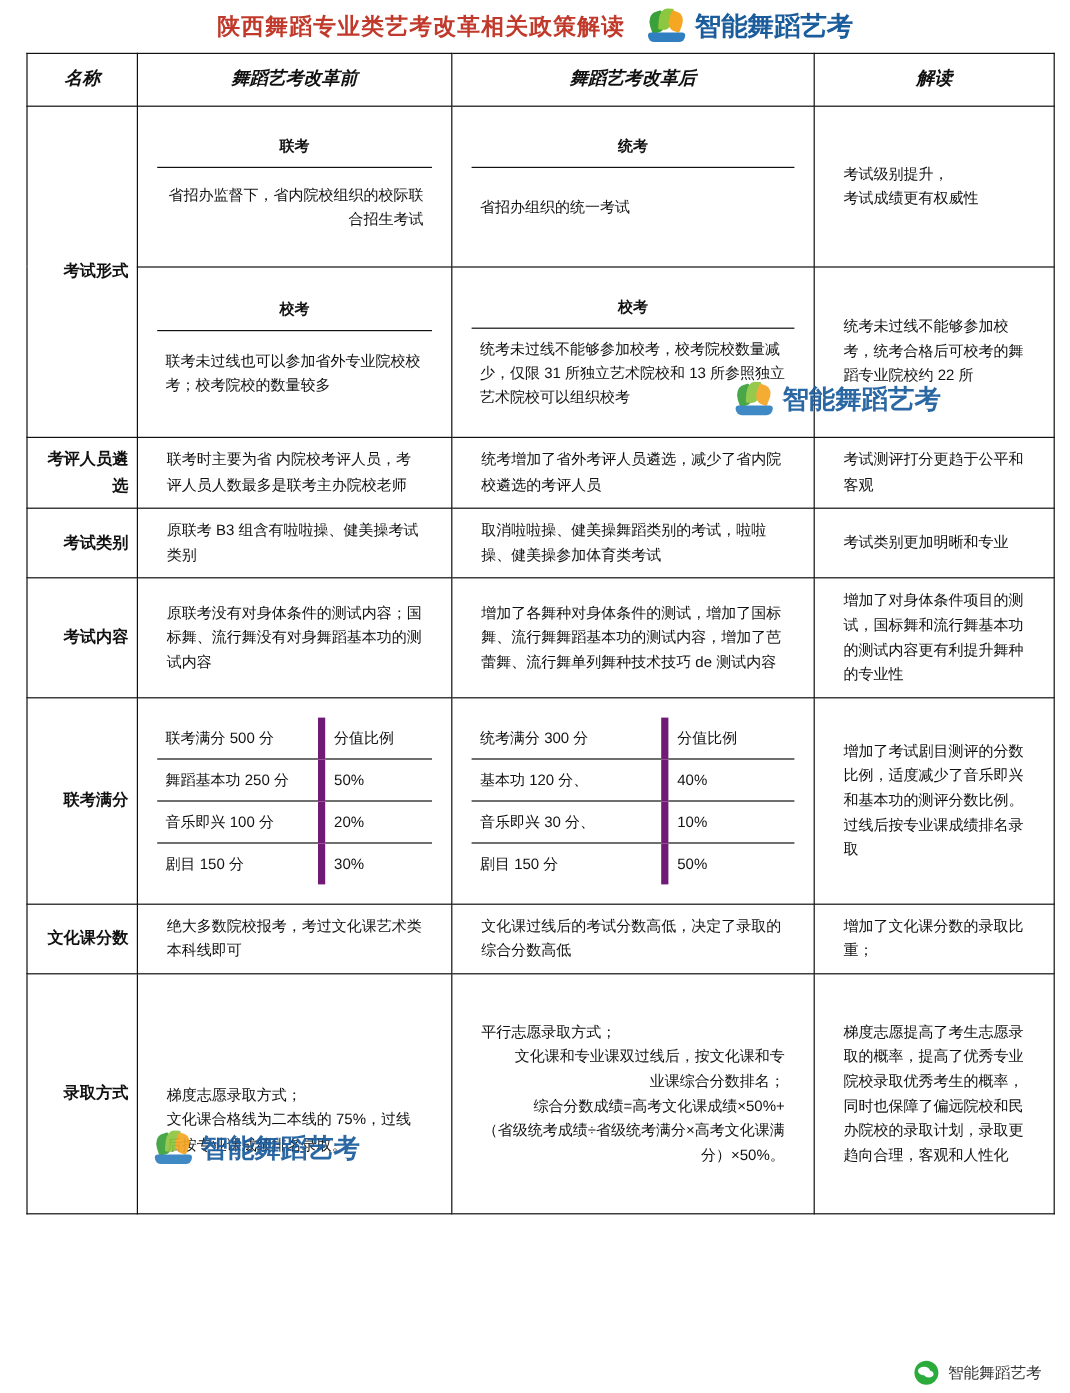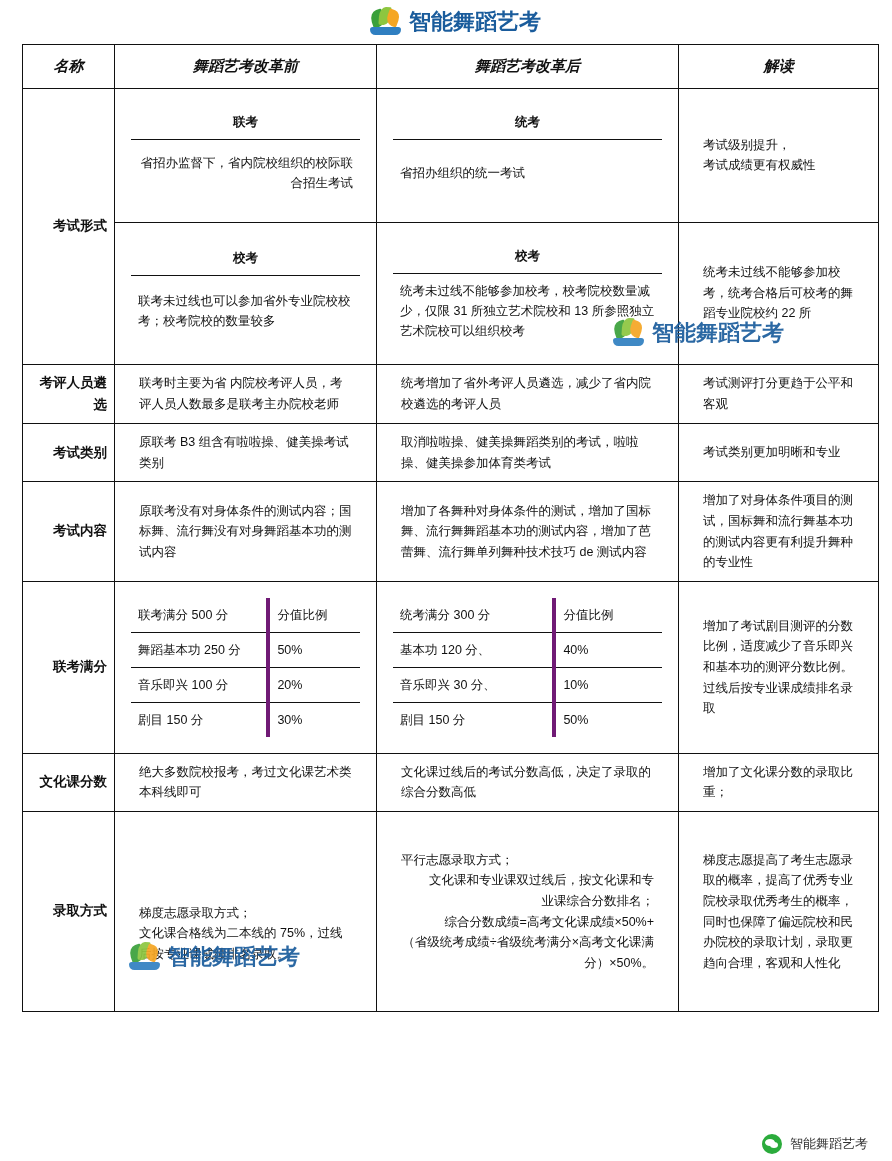--- a/index.html
+++ b/index.html
@@ -74,21 +74,21 @@
   .subtable { border-collapse: collapse; width: 100%; }
   .nopad { padding: 16px; }
   .inner td {
     border: 0;
     border-bottom: 1px solid #111;
     padding: 7px 7px;
     font-size: 12.5px;
     line-height: 1.6;
   }
   .inner tr:last-child td { border-bottom: 0; }
-  .inner td.sep { border-right: 4px solid #701a75; }
+  .inner td.sep { border-right: 6px solid #701a75; }
   .cellpad { padding: 8px 24px; }
   
   .wm {
     position: absolute;
     display: flex;
     align-items: center;
     gap: 6px;
     opacity: 0.92;
     pointer-events: none;
   }
@@ -154,20 +154,21 @@
   }
   .wechat-badge:before { width: 10px; height: 7px; left: 3px; top: 5px; }
   .wechat-badge:after  { width: 8px;  height: 6px; left: 8px; top: 8px; }
   .footer-text { font-size: 13px; color: #333; }
   .indent { text-indent: 1.6em; text-align: right; }
 </style>
 </head>
 <body>
 
 <div class="header">
+  <div class="header-title">陕西舞蹈专业类艺考改革相关政策解读</div>
   <div class="brand">
     <span class="leaf">
       <i class="l1"></i>
         <i class="l2"></i>
         <i class="l3"></i>
         <i class="base"></i>
     </span>
     <span class="brand-text">智能舞蹈艺考</span>
   </div>
 </div>

